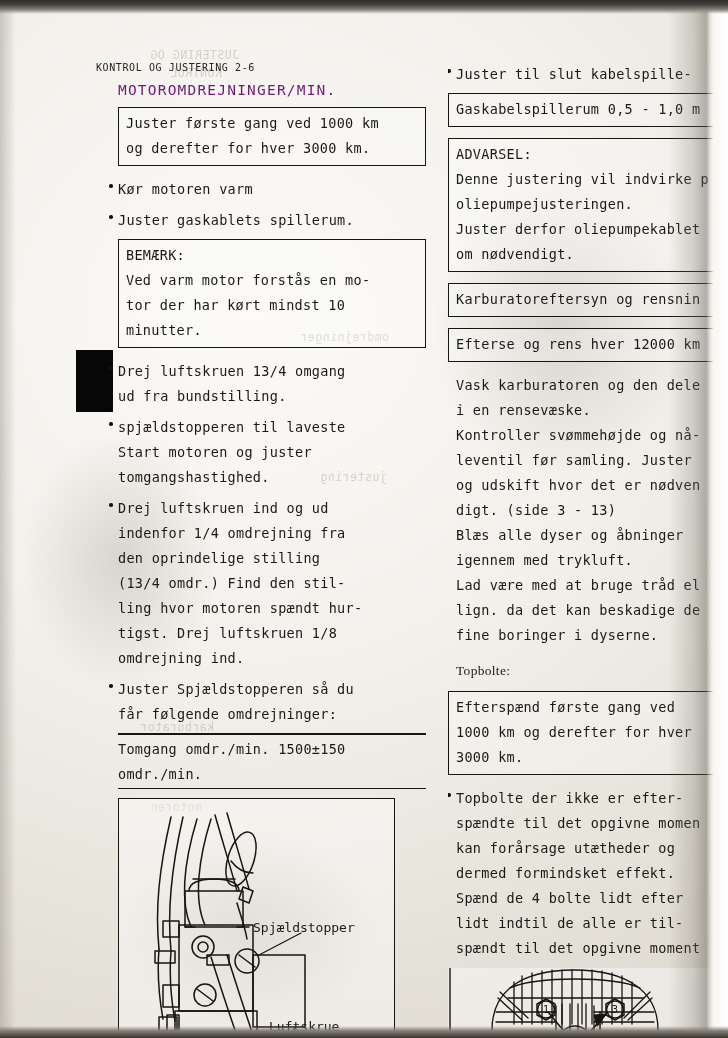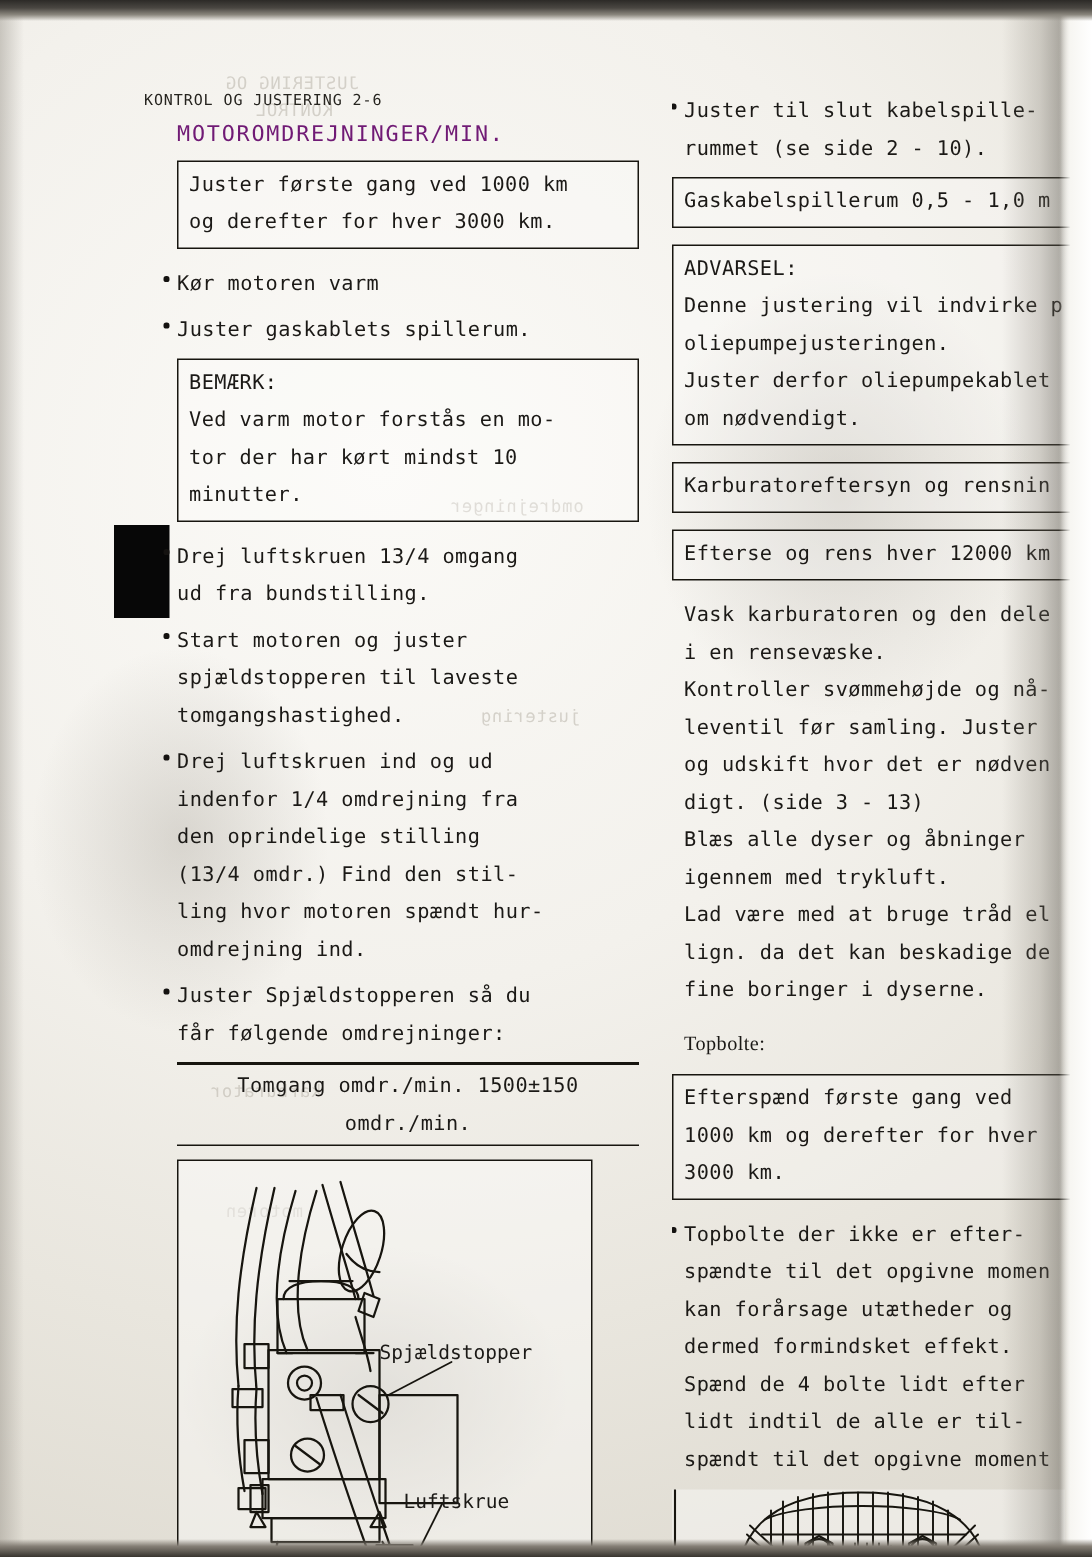--- a/index.html
+++ b/index.html
@@ -71,21 +71,21 @@
     background:rgba(255,255,255,.26);
   }
   .bx.nb{margin-left:0;}
   .bx p,.li p,.para p,.bx .ln{margin:0;}
   .ln{font-size:13.5px;line-height:25px;letter-spacing:.3px;white-space:nowrap;}
   .li{position:relative;margin:0 0 6px 22px;}
   .li .dot{position:absolute;left:-9px;top:7px;width:3.5px;height:3.5px;background:#141210;border-radius:50%;}
   .para{margin:0 0 5px 22px;}
 
   
-  .spec{margin:0 0 9px 22px;text-align:center;}
+  .spec{margin:0 0 9px 22px;}
   .spec .rule{height:1.6px;background:#17150f;margin:1px 0 2px 0;}
 
   
   .fig{border:1.6px solid #17150f;background:rgba(255,255,255,.40);position:relative;}
   #fig-carb{margin:0 0 0 22px;width:275px;height:340px;}
   #fig-head{margin:7px 0 4px 0;width:262px;height:152px;border:0;}
   .fig svg{display:block;width:100%;height:100%;}
   .figlbl{font-size:13px;text-align:center;}
 
   .cut{overflow:hidden;}
@@ -136,32 +136,33 @@
     </div>
 
     <div class="li">
       <span class="dot"></span>
       <div class="ln">Drej luftskruen 13/4 omgang</div>
       <div class="ln">ud fra bundstilling.</div>
     </div>
 
     <div class="li">
       <span class="dot"></span>
+      <div class="ln">spjældstopperen til laveste</div>
       <div class="ln">Start motoren og juster</div>
-      <div class="ln">spjældstopperen til laveste</div>
       <div class="ln">tomgangshastighed.</div>
     </div>
 
     <div class="li">
       <span class="dot"></span>
       <div class="ln">Drej luftskruen ind og ud</div>
       <div class="ln">indenfor 1/4 omdrejning fra</div>
       <div class="ln">den oprindelige stilling</div>
       <div class="ln">(13/4 omdr.)  Find den stil-</div>
       <div class="ln">ling hvor motoren spændt hur-</div>
+      <div class="ln">tigst.  Drej luftskruen 1/8</div>
       <div class="ln">omdrejning ind.</div>
     </div>
 
     <div class="li">
       <span class="dot"></span>
       <div class="ln">Juster Spjældstopperen så du</div>
       <div class="ln">får følgende omdrejninger:</div>
     </div>
 
     <div class="spec">
@@ -238,21 +239,20 @@
       <div class="figlbl" style="position:absolute;left:134px;top:121px;">Spjældstopper</div>
       <div class="figlbl" style="position:absolute;left:150px;top:220px;">Luftskrue</div>
     </div>
   </div>
 
   <div class="col cut" id="right">
 
     <div class="li" style="margin-left:8px;">
       <span class="dot"></span>
       <div class="ln">Juster til slut kabelspille-</div>
-      <div class="ln">rummet (se side 2 - 10).</div>
     </div>
 
     <div class="bx nb">
       <div class="ln">Gaskabelspillerum  0,5 - 1,0 m</div>
     </div>
 
     <div class="bx nb">
       <div class="ln">ADVARSEL:</div>
       <div class="ln">Denne justering vil indvirke p</div>
       <div class="ln">oliepumpejusteringen.</div>

